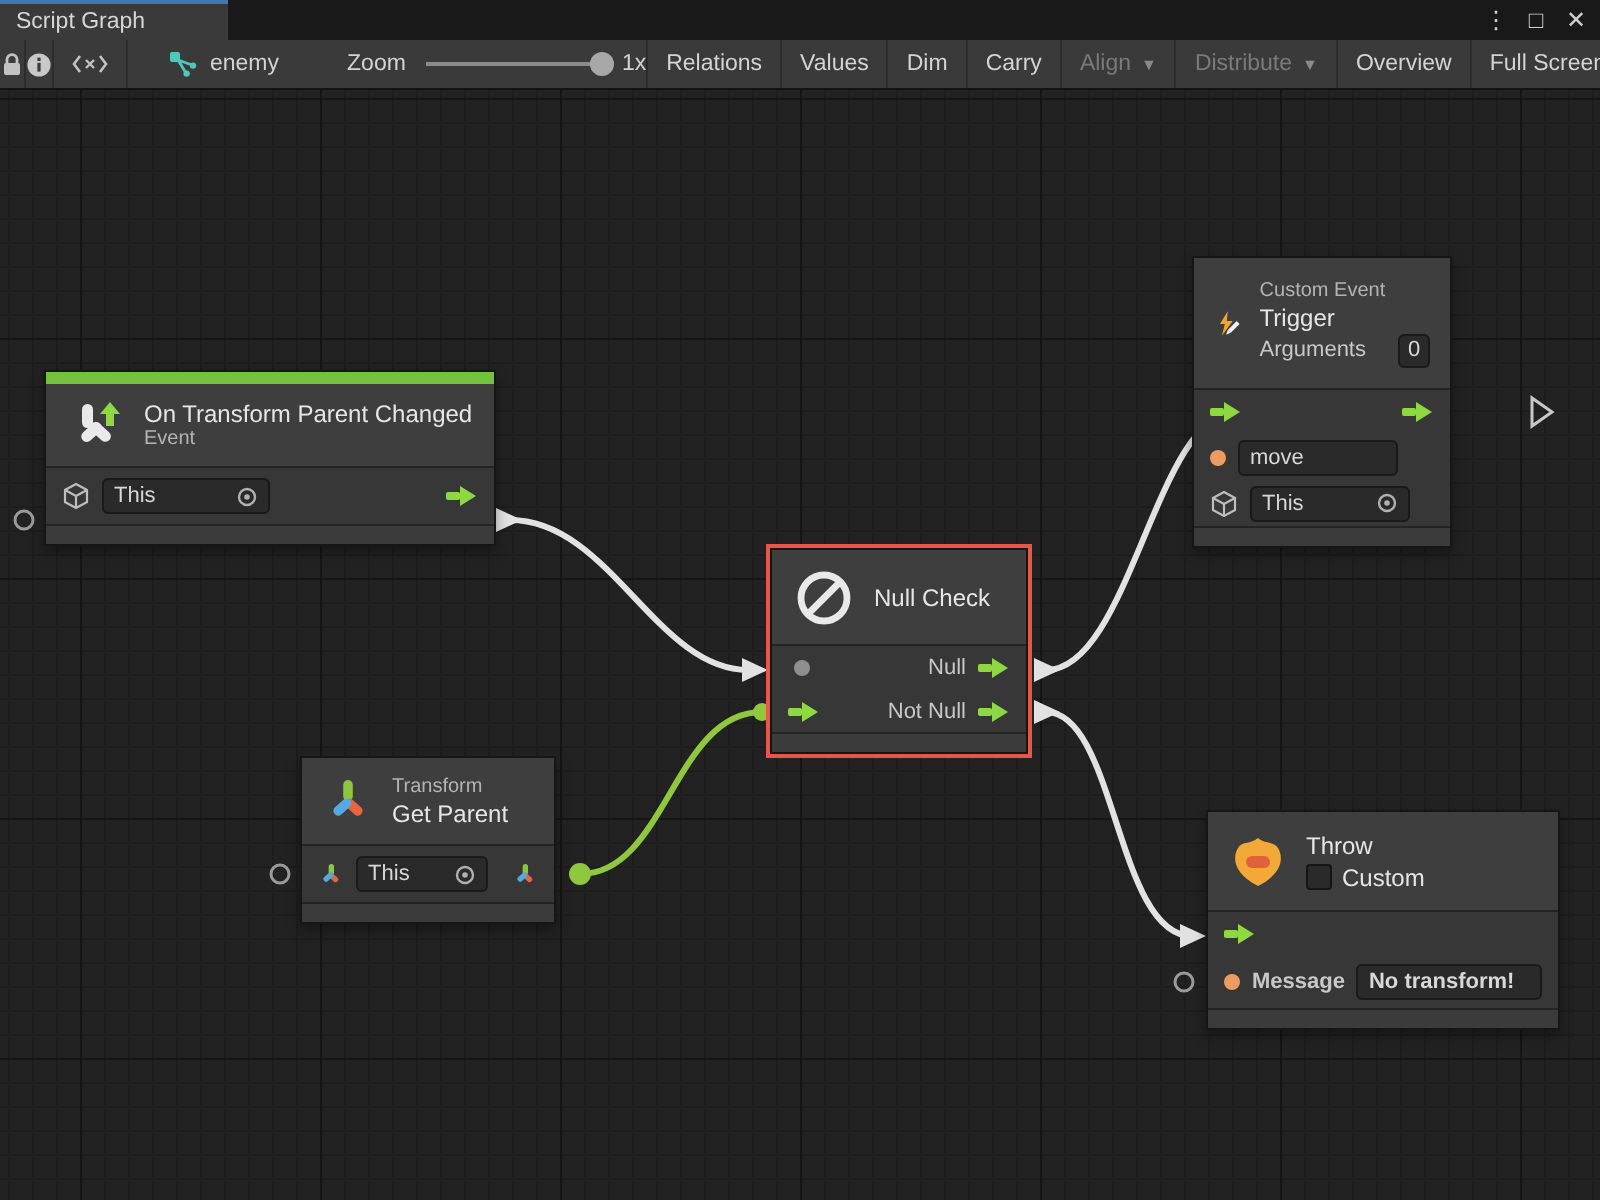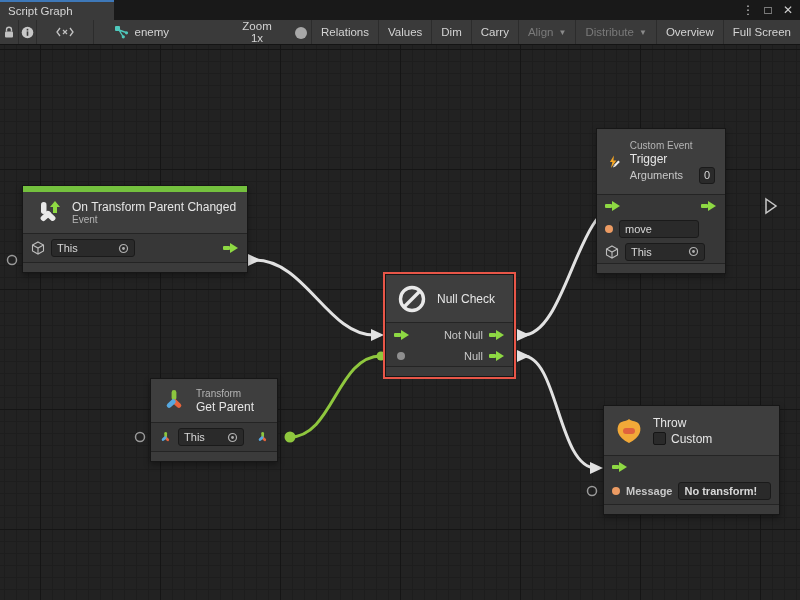--- a/index.html
+++ b/index.html
@@ -97,21 +97,21 @@
     </div>
     <div class="tb-plain" style="margin-left:20px; gap:6px;">
       <svg width="15" height="14" viewBox="0 0 15 14">
         <rect x="1" y="1" width="5" height="5" rx="1" fill="#4fc8bc"></rect>
         <path d="M5 5 L12 7.5 M5 5 L9 11.5" stroke="#4fc8bc" stroke-width="1.4" fill="none"></path>
         <circle cx="12.5" cy="7.8" r="1.6" fill="#4fc8bc"></circle>
         <circle cx="9.3" cy="11.8" r="1.6" fill="#4fc8bc"></circle>
       </svg>
       <span>enemy</span>
     </div>
-    <div class="tb-plain" style="margin-left:34px;flex-direction:column;">
+    <div class="tb-plain" style="margin-left:34px;">
       <span>Zoom</span>
       <span class="zoom-track">
         <span class="zoom-handle"></span>
       </span>
       <span>1x</span>
     </div>
     <div class="right-group">
       <div class="tb-btn">
           <span>Relations</span>
         </div>
@@ -205,36 +205,36 @@
     </div>
 
     <div class="node selected" style="left:385px; top:229px; width:129px;">
       <div class="node-header" style="height:48px;">
         <svg width="32" height="32" viewBox="0 0 32 32">
           <circle cx="16" cy="16" r="11.5" stroke="#e9e9e9" stroke-width="3.4" fill="none"></circle>
           <line x1="8" y1="24" x2="24" y2="8" stroke="#e9e9e9" stroke-width="3.4"></line>
         </svg>
         <div class="node-title">Null Check</div>
       </div>
-      <div class="row" style="height:22px; padding-top:2px;">
-        <svg width="16" height="12" viewBox="0 0 16 12">
-          <rect x="0" y="4" width="7" height="4" rx="1" fill="#8ed943"></rect>
-            <polygon points="7,1 15,6 7,11" fill="#8ed943"></polygon>
-        </svg>
-        <div class="spacer"></div>
-        <span class="port-label">Not Null</span>
-        <svg width="16" height="12" viewBox="0 0 16 12">
-          <rect x="0" y="4" width="7" height="4" rx="1" fill="#8ed943"></rect>
-            <polygon points="7,1 15,6 7,11" fill="#8ed943"></polygon>
-        </svg>
-      </div>
       <div class="row" style="height:21px;">
         <span class="dot gray" style="margin-left:3px;"></span>
         <div class="spacer"></div>
         <span class="port-label">Null</span>
+        <svg width="16" height="12" viewBox="0 0 16 12">
+          <rect x="0" y="4" width="7" height="4" rx="1" fill="#8ed943"></rect>
+            <polygon points="7,1 15,6 7,11" fill="#8ed943"></polygon>
+        </svg>
+      </div>
+      <div class="row" style="height:22px; padding-top:2px;">
+        <svg width="16" height="12" viewBox="0 0 16 12">
+          <rect x="0" y="4" width="7" height="4" rx="1" fill="#8ed943"></rect>
+            <polygon points="7,1 15,6 7,11" fill="#8ed943"></polygon>
+        </svg>
+        <div class="spacer"></div>
+        <span class="port-label">Not Null</span>
         <svg width="16" height="12" viewBox="0 0 16 12">
           <rect x="0" y="4" width="7" height="4" rx="1" fill="#8ed943"></rect>
             <polygon points="7,1 15,6 7,11" fill="#8ed943"></polygon>
         </svg>
       </div>
       <div class="node-footer"></div>
     </div>
 
     <div class="node" style="left:150px; top:333px; width:128px;">
       <div class="node-header" style="height:44px;">

